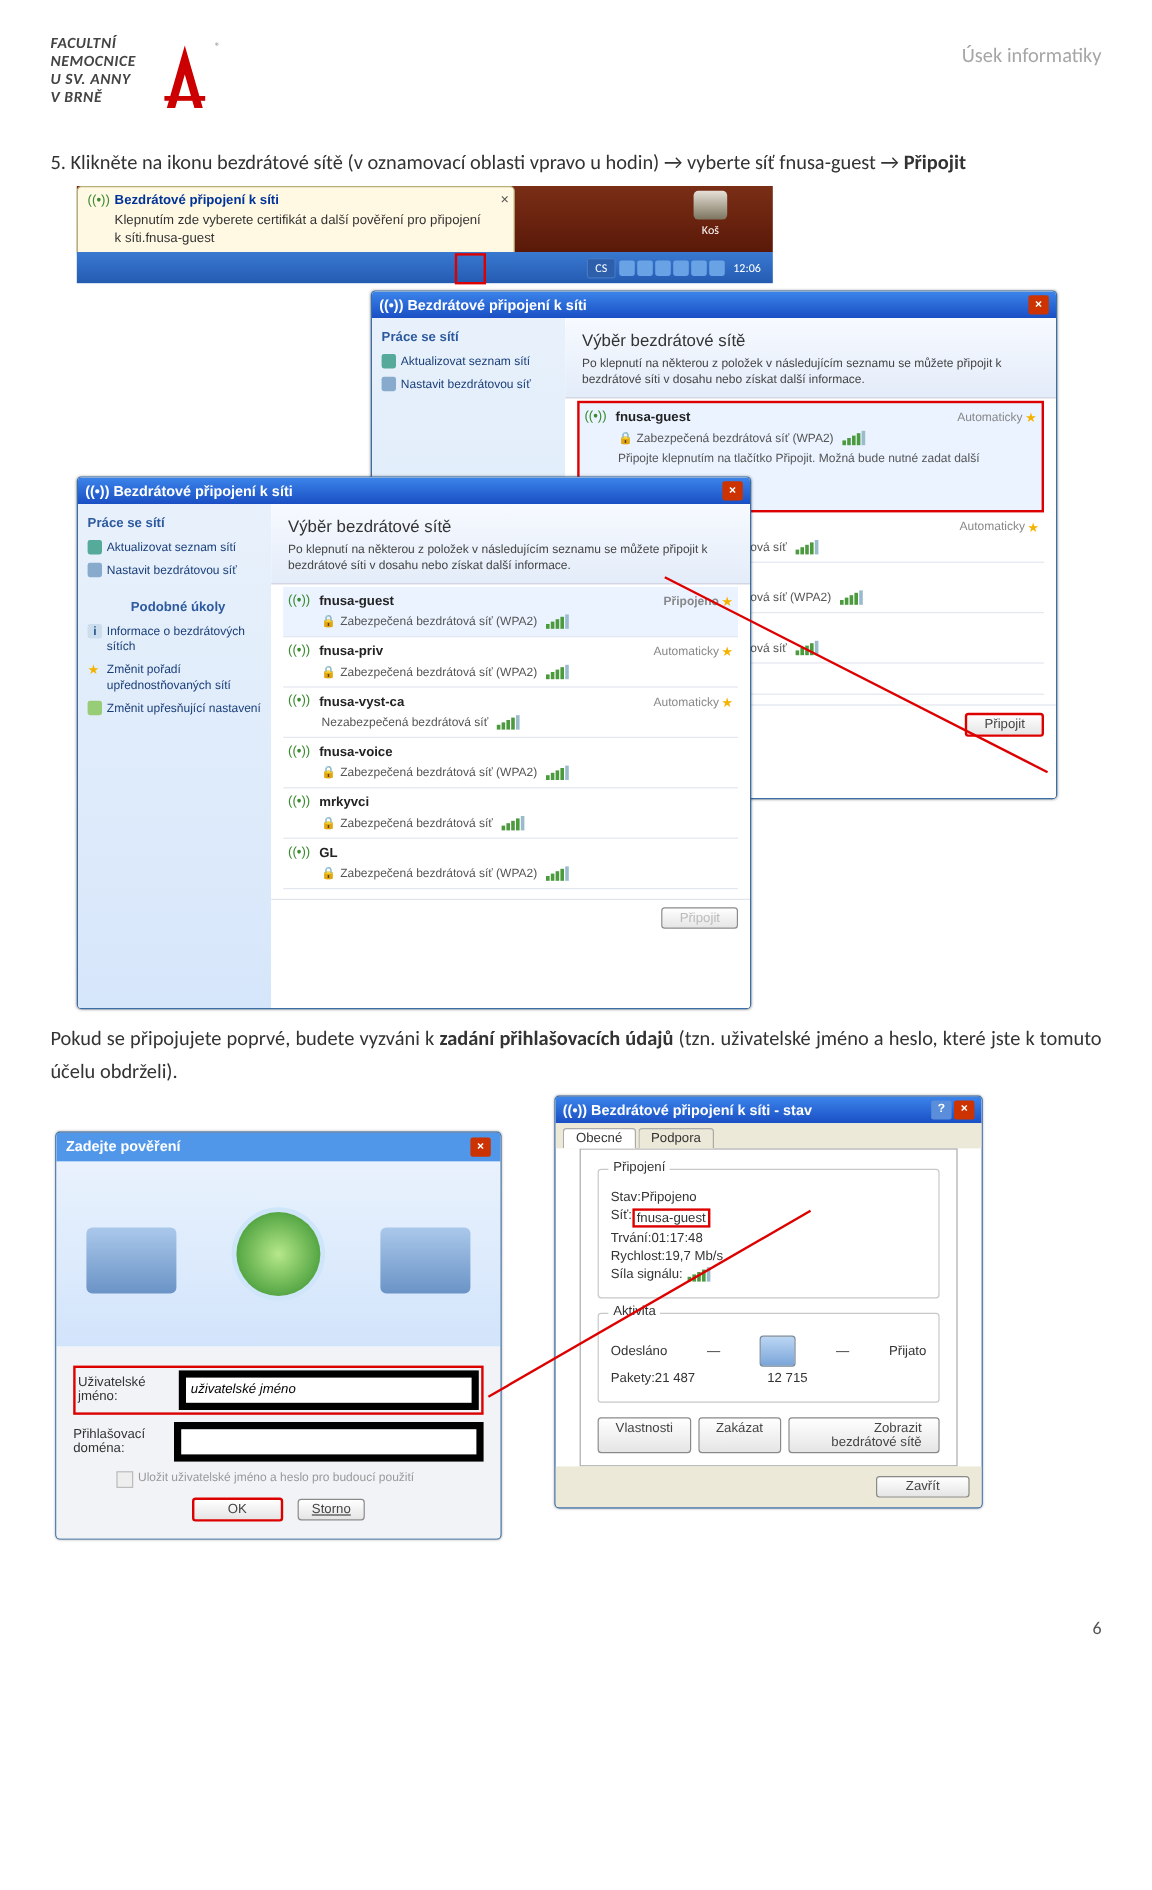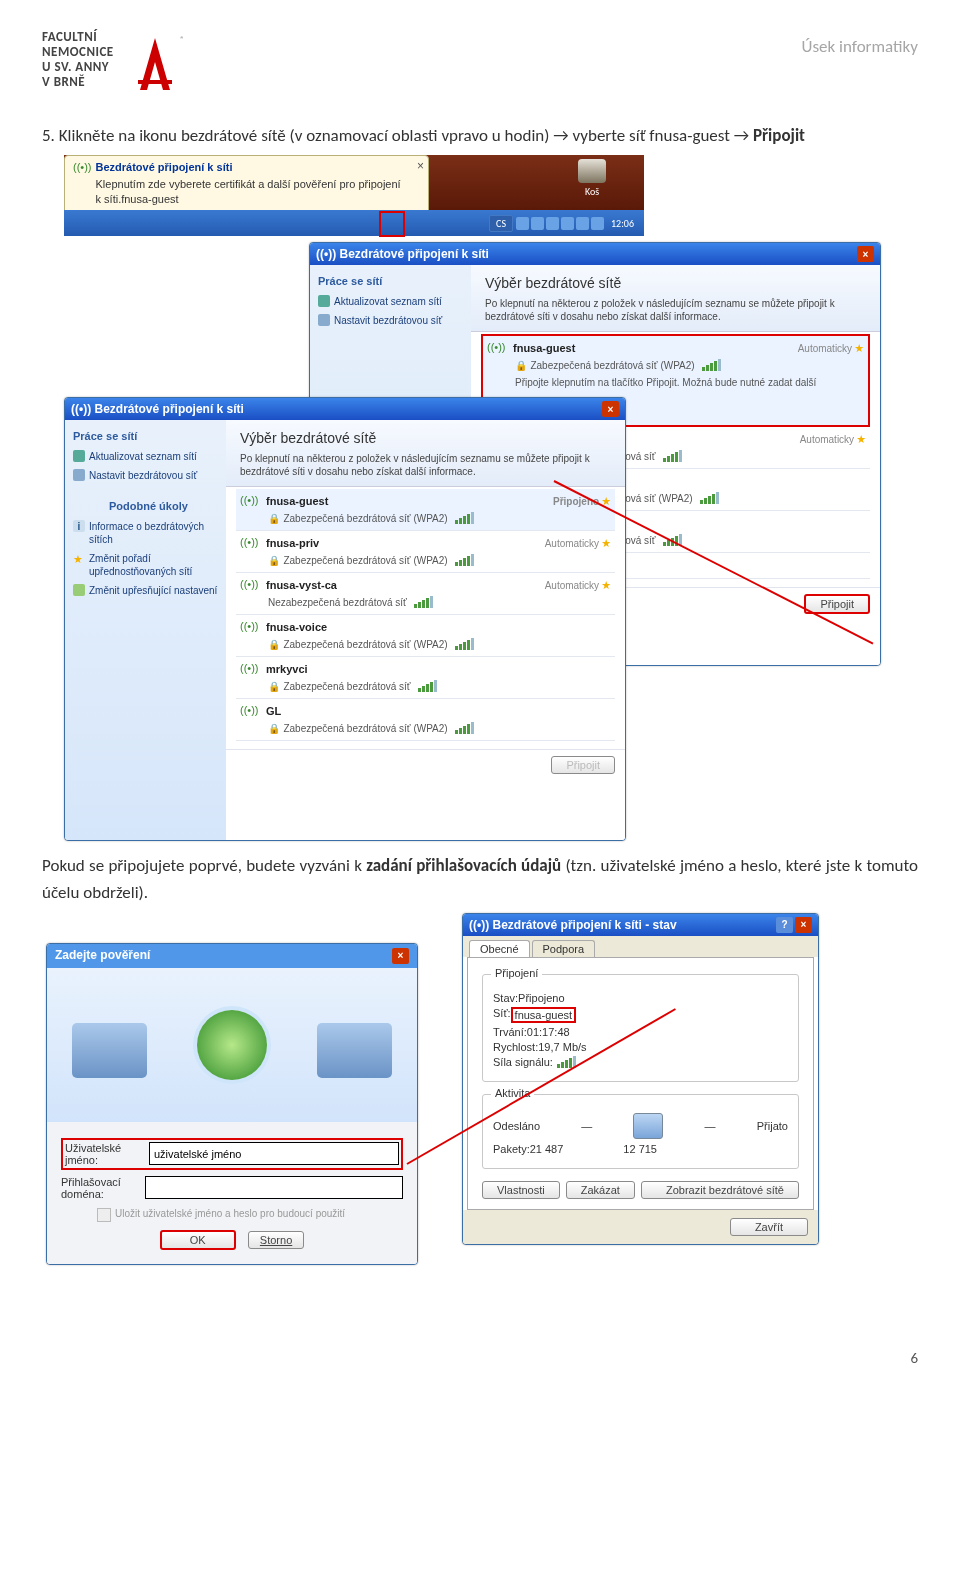--- a/index.html
+++ b/index.html
@@ -5,21 +5,21 @@
   body{
     margin:0;
     font-family:Calibri,Arial,sans-serif;
     background:#fff;
     color:#333;
     width:960px;
   }
   .page{padding:30px 42px 20px 42px;position:relative;}
   .header{display:flex;align-items:flex-start;justify-content:space-between;margin-bottom:22px;}
   .logo-block{display:flex;align-items:flex-start;gap:6px;}
-  .logo-text{font-size:13px;font-weight:bold;line-height:1.15;color:#444;letter-spacing:0.5px;}
+  .logo-text{font-size:13px;font-weight:bold;line-height:1.15;color:#444;letter-spacing:0.5px;font-style:italic;}
   .logo-a{width:70px;height:70px;position:relative;}
   .header-right{color:#a6a6a6;font-size:17px;padding-top:6px;}
   .body-text{font-size:17px;line-height:1.6;text-align:justify;margin:10px 0 6px 22px;}
   .body-text b{font-weight:bold;}
   .step-num{margin-left:-22px;}
 
   
   .figure{margin:6px 0 6px 22px;}
   .win{border:1px solid #3b6ea5;border-radius:4px;overflow:hidden;font-family:Tahoma,Arial,sans-serif;font-size:11px;background:#fff;box-shadow:0 0 2px rgba(0,0,0,0.3);}
 
@@ -81,30 +81,30 @@
   .cred{position:absolute;left:4px;top:30px;width:370px;}
   .cred .chead{background:#5197e9;color:#fff;font-size:12px;font-weight:bold;padding:4px 8px;display:flex;}
   .cred .chead .tspace{flex:1;}
   .cimg{height:154px;background:linear-gradient(#e9f2fd,#d2e4fb);display:flex;align-items:center;justify-content:center;position:relative;}
   .globe{width:70px;height:70px;border-radius:50%;background:radial-gradient(#b6e889,#2c8a27);box-shadow:0 0 0 4px #cfe6fa;}
   .lap{width:75px;height:55px;background:linear-gradient(#aac8ea,#6a93c6);border-radius:5px;position:absolute;}
   .lap.l{left:25px;top:55px}.lap.r{right:25px;top:55px}
   .cform{padding:10px 14px 14px 14px;background:#f1f3f6;font-size:11px;}
   .crow{display:flex;align-items:center;margin:6px 0;}
   .crow label{width:84px;color:#333;}
-  .crow input{flex:1;border:1px solid #000000;padding:2px 4px;font-size:11px;height:17px;}
+  .crow input{flex:1;border:6px solid #000000;padding:2px 4px;font-size:11px;height:17px;font-style:italic;}
   .cchk{color:#999;font-size:10px;margin:8px 0;display:flex;gap:4px;align-items:flex-start;padding-left:36px;}
   .cbtns{text-align:center;margin-top:6px;}
 
   
   .stat{position:absolute;left:420px;top:0;width:355px;}
   .tabs{background:#ece9d8;padding:4px 6px 0 6px;display:flex;gap:2px;font-size:11px;}
   .tab{background:#fff;border:1px solid #aaa;border-bottom:none;border-radius:3px 3px 0 0;padding:2px 10px;}
   .tab.inact{background:#ece9d8;}
-  .sbody{background:#fff;border:1px solid #aaa;margin:0 4px;padding:10px 14px;font-size:11px;}
+  .sbody{background:#fff;border:1px solid #aaa;margin:0 20px;padding:10px 14px;font-size:11px;}
   .group{position:relative;border:1px solid #c8c8c8;border-radius:3px;padding:14px 10px 10px 10px;margin:6px 0 12px 0;}
   .group .gt{position:absolute;top:-8px;left:8px;background:#fff;padding:0 4px;font-size:11px;}
   .srow{display:flex;margin:3px 0;}
   .sfooter{background:#ece9d8;padding:8px 10px;text-align:right;display:flex;gap:6px;justify-content:flex-end;}
   .act{display:flex;justify-content:space-between;align-items:center;margin:4px 0;}
   .pcico{width:28px;height:24px;background:linear-gradient(#bcd6f3,#7aa5d9);border:1px solid #789;border-radius:3px;}
 
   .pagenum{position:absolute;right:42px;bottom:12px;font-size:15px;color:#555;}
 </style>
 </head>

